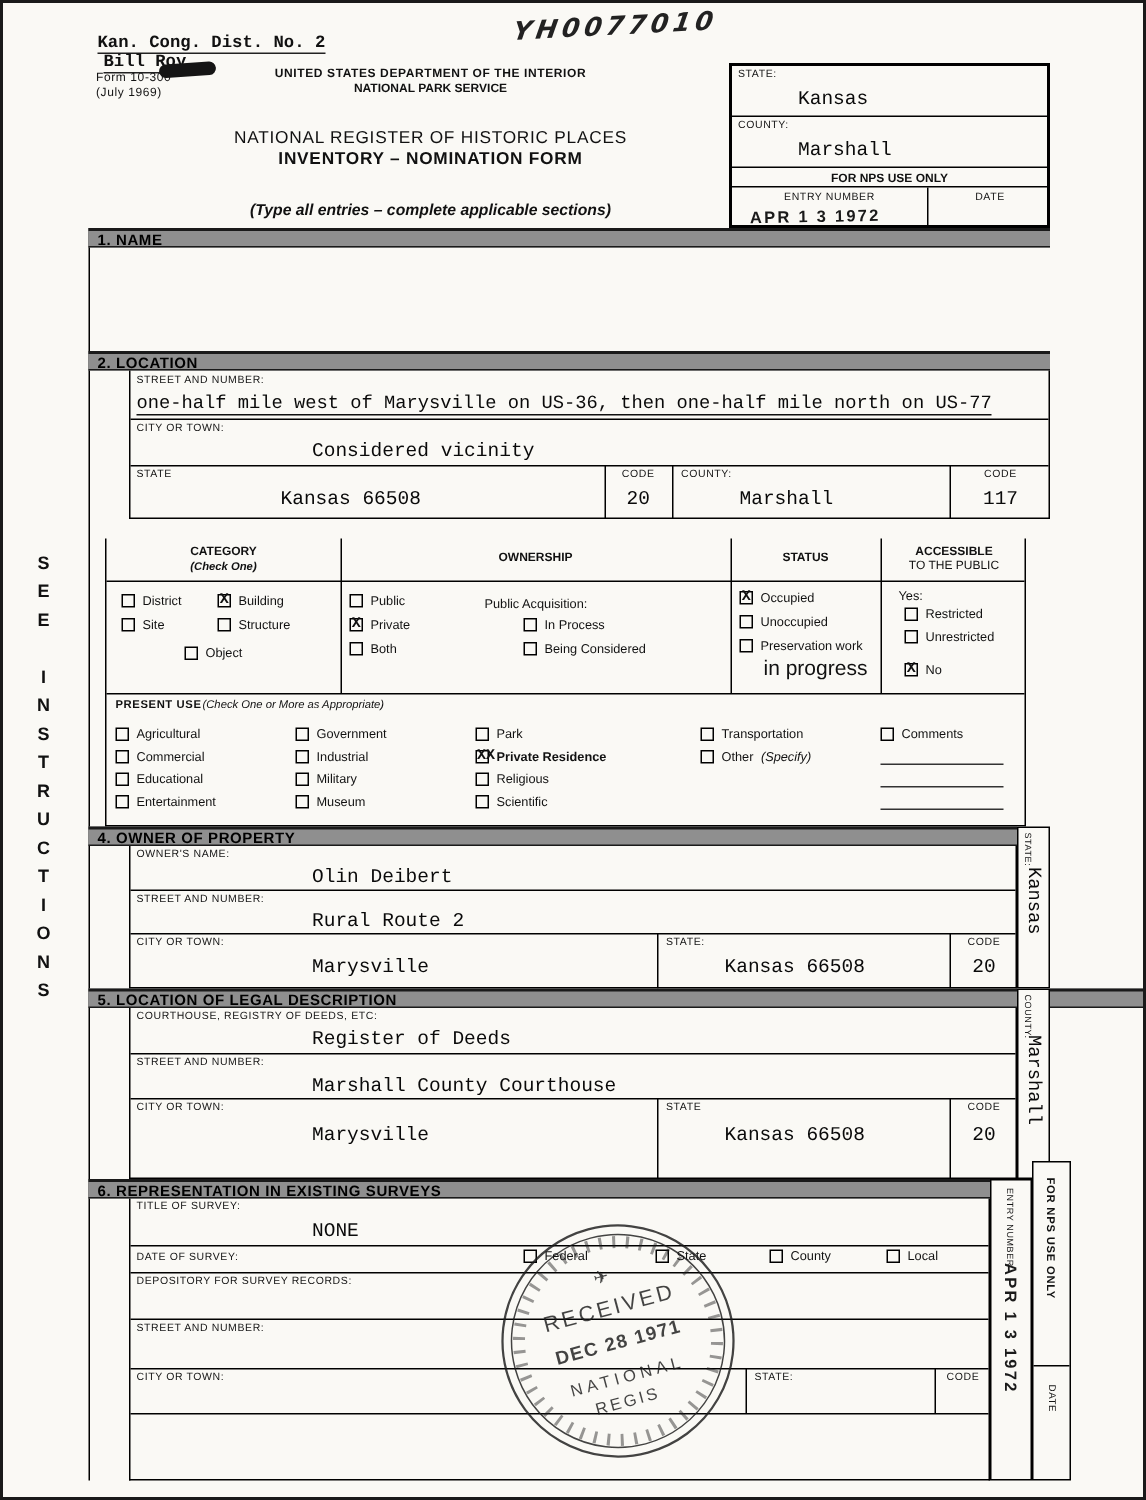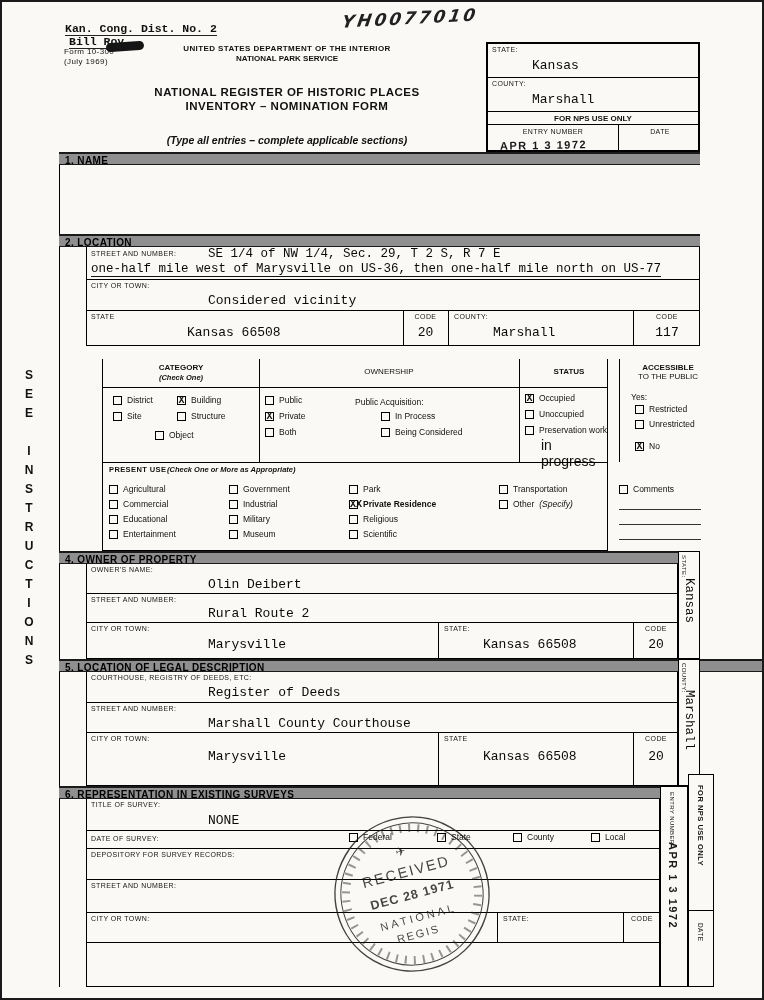--- a/index.html
+++ b/index.html
@@ -44,21 +44,21 @@
   <div class="abs hand" style="left:63px;top:20px">Kan. Cong. Dist. No. 2</div>
   <div class="abs hand" style="left:67px;top:33px">Bill Roy</div>
   <div class="abs lbl" style="left:62px;top:45px;font-size:8px">Form 10-300</div>
   <div class="abs" style="left:104px;top:40px;width:38px;height:9px;background:#151515;border-radius:5px;transform:rotate(-4deg)"></div>
   <div class="abs lbl" style="left:62px;top:55px;font-size:8px">(July 1969)</div>
 
   <div class="abs" style="left:340px;top:6px;font-family:'DejaVu Sans',sans-serif;font-style:italic;font-weight:bold;font-size:17px;letter-spacing:3px;transform:rotate(-3deg) skewX(-12deg);color:#222">YH0077010</div>
 
   <div class="abs center" style="left:120px;top:42px;width:330px;font-size:8px;font-weight:bold;letter-spacing:.4px">UNITED STATES DEPARTMENT OF THE INTERIOR</div>
   <div class="abs center" style="left:120px;top:52px;width:330px;font-size:8px;font-weight:bold">NATIONAL PARK SERVICE</div>
-  <div class="abs center" style="left:100px;top:84px;width:370px;font-size:11.5px;font-weight:bold;letter-spacing:.5px">NATIONAL REGISTER OF HISTORIC PLACES</div>
+  <div class="abs center" style="left:100px;top:84px;width:370px;font-size:11.5px;font-weight:normal;letter-spacing:.5px">NATIONAL REGISTER OF HISTORIC PLACES</div>
   <div class="abs center it" style="left:100px;top:132px;width:370px;font-size:10.5px;font-weight:bold">(Type all entries – complete applicable sections)</div>
   <div class="abs center" style="left:100px;top:98px;width:370px;font-size:11.5px;font-weight:bold;letter-spacing:.5px">INVENTORY – NOMINATION FORM</div>
 
   <div class="abs" style="left:484px;top:40px;width:214px;height:110px;border:2px solid #000">
     <div class="abs lbl" style="left:4px;top:2px">STATE:</div>
     <div class="abs val" style="left:44px;top:14px">Kansas</div>
     <div class="hline" style="left:0;top:33px;width:100%"></div>
     <div class="abs lbl" style="left:4px;top:36px">COUNTY:</div>
     <div class="abs val" style="left:44px;top:48px">Marshall</div>
     <div class="abs center" style="left:0;top:67px;width:100%;height:14px;border-top:1px solid #000;border-bottom:1px solid #000;font-size:8px;font-weight:bold;padding-top:2px">FOR NPS USE ONLY</div>
@@ -70,49 +70,48 @@
 
   <div class="abs vup" style="left:20px;top:366px;font-size:12px;font-weight:bold;letter-spacing:5px">SEE INSTRUCTIONS</div>
 
   <div class="vline" style="left:57px;top:150px;height:835px;border-left:1.5px solid #000"></div>
 
   <div class="bar" style="left:57px;top:150px;width:641px">1.  NAME</div>
 
   <div class="bar" style="left:57px;top:232px;width:641px">2.  LOCATION</div>
   <div class="body" style="left:84px;top:245px;width:614px;height:99px">
     <div class="abs lbl" style="left:4px;top:3px">STREET AND NUMBER:</div>
-    <div class="abs val2" style="left:121px;top:0">SE 1/4 of NW 1/4, Sec. 29, T 2 S, R 7 E</div>
     <div class="abs val2" style="left:4px;top:15px;border-bottom:1px solid #111">one-half mile west of Marysville on US-36, then one-half mile north on US-77</div>
     <div class="hline" style="left:0;top:32px;width:100%"></div>
     <div class="abs lbl" style="left:4px;top:35px">CITY OR TOWN:</div>
     <div class="abs val" style="left:121px;top:46px">Considered vicinity</div>
     <div class="hline" style="left:0;top:63px;width:100%"></div>
     <div class="abs lbl" style="left:4px;top:66px">STATE</div>
     <div class="abs val" style="left:100px;top:78px">Kansas  66508</div>
     <div class="vline" style="left:316px;top:63px;height:36px"></div>
     <div class="abs center lbl" style="left:316px;top:66px;width:45px">CODE</div>
     <div class="abs center val" style="left:316px;top:78px;width:45px">20</div>
     <div class="vline" style="left:361px;top:63px;height:36px"></div>
     <div class="abs lbl" style="left:367px;top:66px">COUNTY:</div>
     <div class="abs val" style="left:406px;top:78px">Marshall</div>
     <div class="vline" style="left:546px;top:63px;height:36px"></div>
     <div class="abs center lbl" style="left:546px;top:66px;width:68px">CODE</div>
     <div class="abs center val" style="left:546px;top:78px;width:68px">117</div>
   </div>
 
-  <div class="body" style="left:100px;top:357px;width:506px;height:192px">
+  <div class="body" style="left:68px;top:357px;width:614px;height:192px">
 
     <div class="vline" style="left:156px;top:0;height:103px"></div>
     <div class="vline" style="left:416px;top:0;height:103px"></div>
     <div class="vline" style="left:516px;top:0;height:103px"></div>
     <div class="hline" style="left:0;top:28px;width:100%"></div>
 
     <div class="abs center" style="left:0;top:4px;width:156px;font-size:8px;font-weight:bold">CATEGORY</div>
     <div class="abs center it" style="left:0;top:14px;width:156px;font-size:7.5px;font-weight:bold">(Check One)</div>
-    <div class="abs center" style="left:156px;top:8px;width:260px;font-size:8px;font-weight:normal">OWNERSHIP</div>
+    <div class="abs center" style="left:156px;top:8px;width:260px;font-size:8px;font-weight:bold">OWNERSHIP</div>
     <div class="abs center" style="left:416px;top:8px;width:100px;font-size:8px;font-weight:bold">STATUS</div>
     <div class="abs center" style="left:516px;top:4px;width:98px;font-size:8px;font-weight:bold">ACCESSIBLE</div>
     <div class="abs center" style="left:516px;top:13px;width:98px;font-size:8px;font-weight:normal">TO THE PUBLIC</div>
 
     <div class="cb" style="left:10px;top:36px">
         <span class="box"></span>
         <span>District</span>
       </div>
     <div class="cb" style="left:10px;top:52px">
         <span class="box"></span>
@@ -176,21 +175,21 @@
         <span class="box"></span>
         <span>Unrestricted</span>
       </div>
     <div class="cb" style="left:532px;top:82px">
         <span class="box">X</span>
         <span>No</span>
       </div>
 
     <div class="hline" style="left:0;top:103px;width:100%"></div>
     <div class="abs" style="left:6px;top:106px;font-size:7.5px;font-weight:bold;letter-spacing:.4px">PRESENT USE</div>
-    <div class="abs it" style="left:64px;top:106px;font-size:7.5px;font-weight:bold">(Check One or More as Appropriate)</div>
+    <div class="abs it" style="left:64px;top:106px;font-size:7.5px;font-weight:normal">(Check One or More as Appropriate)</div>
 
     <div class="cb" style="left:6px;top:125px">
         <span class="box"></span>
         <span>Agricultural</span>
       </div>
     <div class="cb" style="left:126px;top:125px">
         <span class="box"></span>
         <span>Government</span>
       </div>
     <div class="cb" style="left:246px;top:125px">

